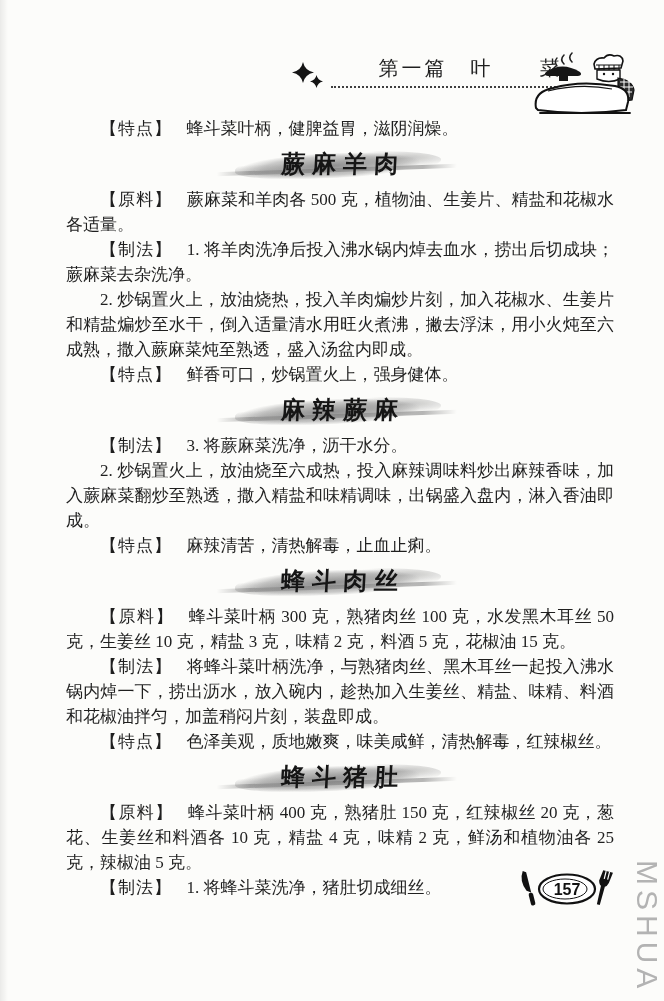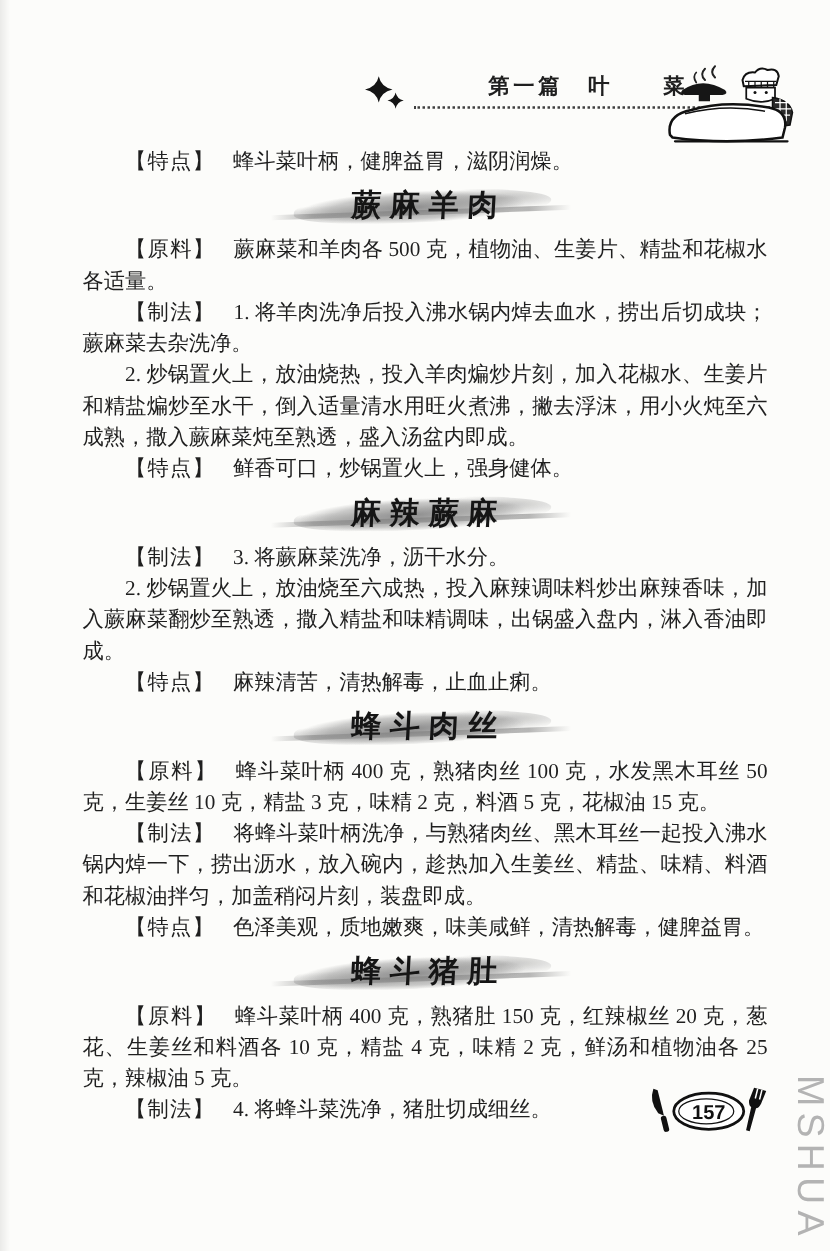--- a/index.html
+++ b/index.html
@@ -25,22 +25,22 @@
     display:flex; align-items:flex-end;
   }
   .stars{ flex:0 0 auto; margin-right:3px; margin-bottom:-7px; }
   .rule{
     flex:1 1 auto;
     border-bottom:2px dotted #3f3f3f;
     text-align:center;
     padding-bottom:4px;
   }
   .chapter{
-    font-weight:700;
-    font-size:17px;
+    font-weight:400;
+    font-size:20px;
     letter-spacing:3px;
     margin-right:18px;
     white-space:pre;
   }
   .chef{ position:absolute; top:52px; right:24px; }
 
   
   .content{ position:absolute; top:116px; left:66px; right:50px; }
   .para{ margin:0; text-indent:2em; text-align:justify; }
   .lab{
@@ -143,29 +143,29 @@
 
     <section>
       <div class="recipe-heading"><span class="brush">麻辣蕨麻</span></div>
       <p class="para"><span class="lab">【制法】</span><span>3. 将蕨麻菜洗净，沥干水分。</span></p>
       <p class="para"><span class="lab"></span><span>2. 炒锅置火上，放油烧至六成热，投入麻辣调味料炒出麻辣香味，加入蕨麻菜翻炒至熟透，撒入精盐和味精调味，出锅盛入盘内，淋入香油即成。</span></p>
       <p class="para"><span class="lab">【特点】</span><span>麻辣清苦，清热解毒，止血止痢。</span></p>
     </section>
 
     <section>
       <div class="recipe-heading"><span class="brush">蜂斗肉丝</span></div>
-      <p class="para"><span class="lab">【原料】</span><span>蜂斗菜叶柄 400 克，熟猪肉丝 100 克，水发黑木耳丝 50 克，生姜丝 10 克，精盐 3 克，味精 2 克，料酒 5 克，花椒油 15 克。</span></p>
+      <p class="para"><span class="lab">【原料】</span><span>蜂斗菜叶柄 300 克，熟猪肉丝 100 克，水发黑木耳丝 50 克，生姜丝 10 克，精盐 3 克，味精 2 克，料酒 5 克，花椒油 15 克。</span></p>
       <p class="para"><span class="lab">【制法】</span><span>将蜂斗菜叶柄洗净，与熟猪肉丝、黑木耳丝一起投入沸水锅内焯一下，捞出沥水，放入碗内，趁热加入生姜丝、精盐、味精、料酒和花椒油拌匀，加盖稍闷片刻，装盘即成。</span></p>
-      <p class="para"><span class="lab">【特点】</span><span>色泽美观，质地嫩爽，味美咸鲜，清热解毒，健脾益胃。</span></p>
+      <p class="para"><span class="lab">【特点】</span><span>色泽美观，质地嫩爽，味美咸鲜，清热解毒，红辣椒丝。</span></p>
     </section>
 
     <section>
       <div class="recipe-heading"><span class="brush">蜂斗猪肚</span></div>
       <p class="para"><span class="lab">【原料】</span><span>蜂斗菜叶柄 400 克，熟猪肚 150 克，红辣椒丝 20 克，葱花、生姜丝和料酒各 10 克，精盐 4 克，味精 2 克，鲜汤和植物油各 25 克，辣椒油 5 克。</span></p>
-      <p class="para"><span class="lab">【制法】</span><span>4. 将蜂斗菜洗净，猪肚切成细丝。</span></p>
+      <p class="para"><span class="lab">【制法】</span><span>1. 将蜂斗菜洗净，猪肚切成细丝。</span></p>
     </section>
 
   </div>
 
   <div class="page-footer">
     <svg width="106" height="46" viewBox="0 0 106 46">
       <g transform="rotate(-14 15 22)">
         <path d="M13 4 q-6 9 -1 20 l4 3 V6 Z" fill="#111"></path>
         <rect x="13" y="27" width="4.5" height="13" rx="2" fill="#111"></rect>
       </g>

